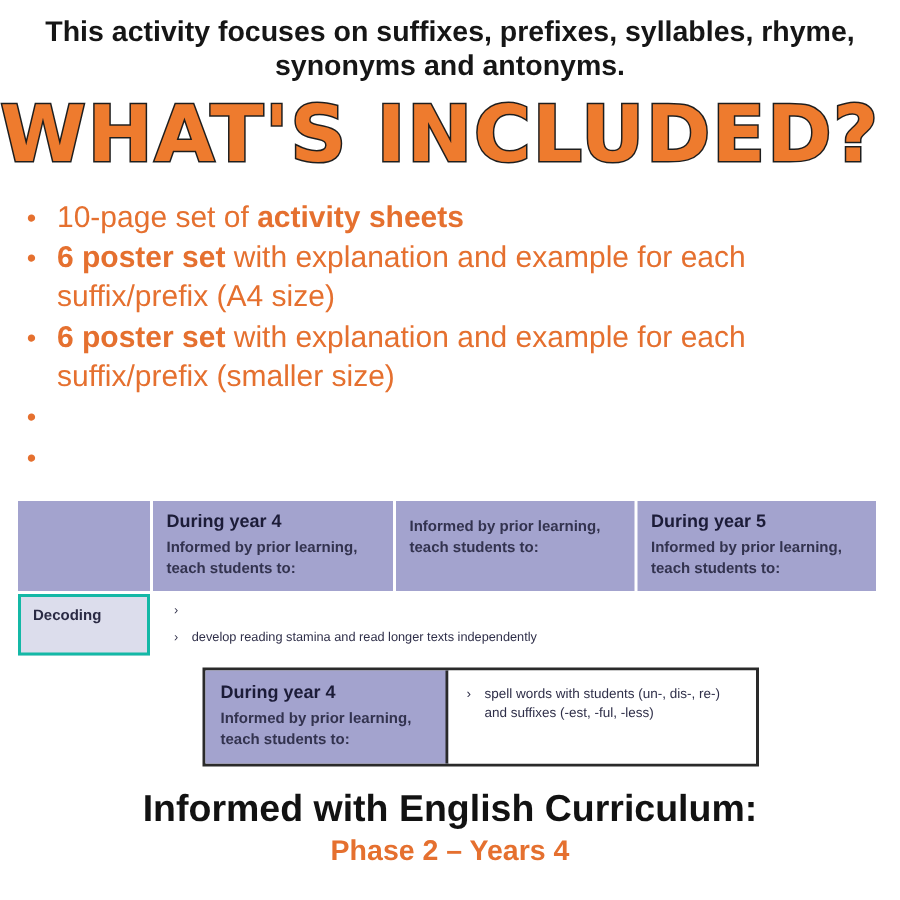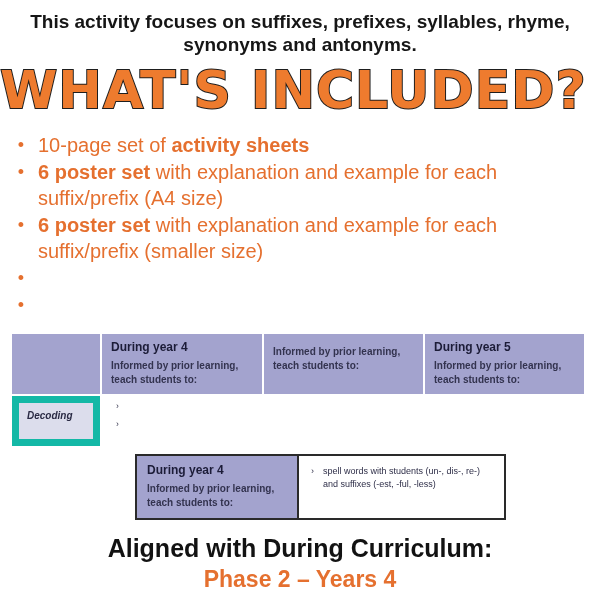--- a/index.html
+++ b/index.html
@@ -89,27 +89,26 @@
     max-width: 128px;
   }
   .t1-body {
     display: grid;
     grid-template-columns: 88px 482px;
     gap: 2px;
     margin-top: 2px;
   }
   .t1-label {
     background: var(--purple_light, #DCDDEC);
-    border: 7px solid #14b8a6;
+    border: 2px solid #14b8a6;
     padding: 7px 8px;
     font-size: 10px;
     font-weight: bold;
     color: #2A2A44;
     min-height: 22px;
-    font-style: italic;
   }
   .t1-content { padding: 5px 0 0 14px; background: #ffffff; }
   .t1-item {
     display: flex;
     gap: 9px;
     font-size: 8.5px;
     color: #2E2E48;
     line-height: 1.3;
     margin-bottom: 7px;
   }
@@ -141,21 +140,21 @@
   }
   
   .footer { margin-top: 14px; text-align: center; }
   .f1 {
     font-size: 25px;
     font-weight: 800;
     color: #121212;
     line-height: 1.15;
   }
   .f2 {
-    font-size: 23px;
+    font-size: 19px;
     font-weight: 800;
     color: var(--orange, #E5702F);
     margin-top: 4px;
     line-height: 1.15;
   }
 </style>
 </head>
 <body>
 
 <div class="page">
@@ -201,36 +200,37 @@
       </div>
     </div>
     <div class="t1-body">
       <div class="t1-label">Decoding</div>
       <div class="t1-content">
         <div class="t1-item">
           <span class="chev">›</span>
         </div>
         <div class="t1-item">
           <span class="chev">›</span>
+          <span>develop reading stamina and read longer texts independently</span>
         </div>
       </div>
     </div>
   </div>
 
   <div class="tbl2">
     <div class="t2-left">
       <div class="t1-title">During year 4</div>
       <div class="t1-sub">Informed by prior learning, teach students to:</div>
     </div>
     <div class="t2-right">
       <div class="t2-item">
         <span class="chev">›</span>
         <span>spell words with students (un-, dis-, re-) and suffixes (-est, -ful, -less)</span>
       </div>
     </div>
   </div>
 
   <div class="footer">
-    <div class="f1">Aligned with During Curriculum:</div>
+    <div class="f1">Informed with English Curriculum:</div>
     <div class="f2">Phase 2 – Years 4</div>
   </div>
 
 </div>
 
 </body></html>

